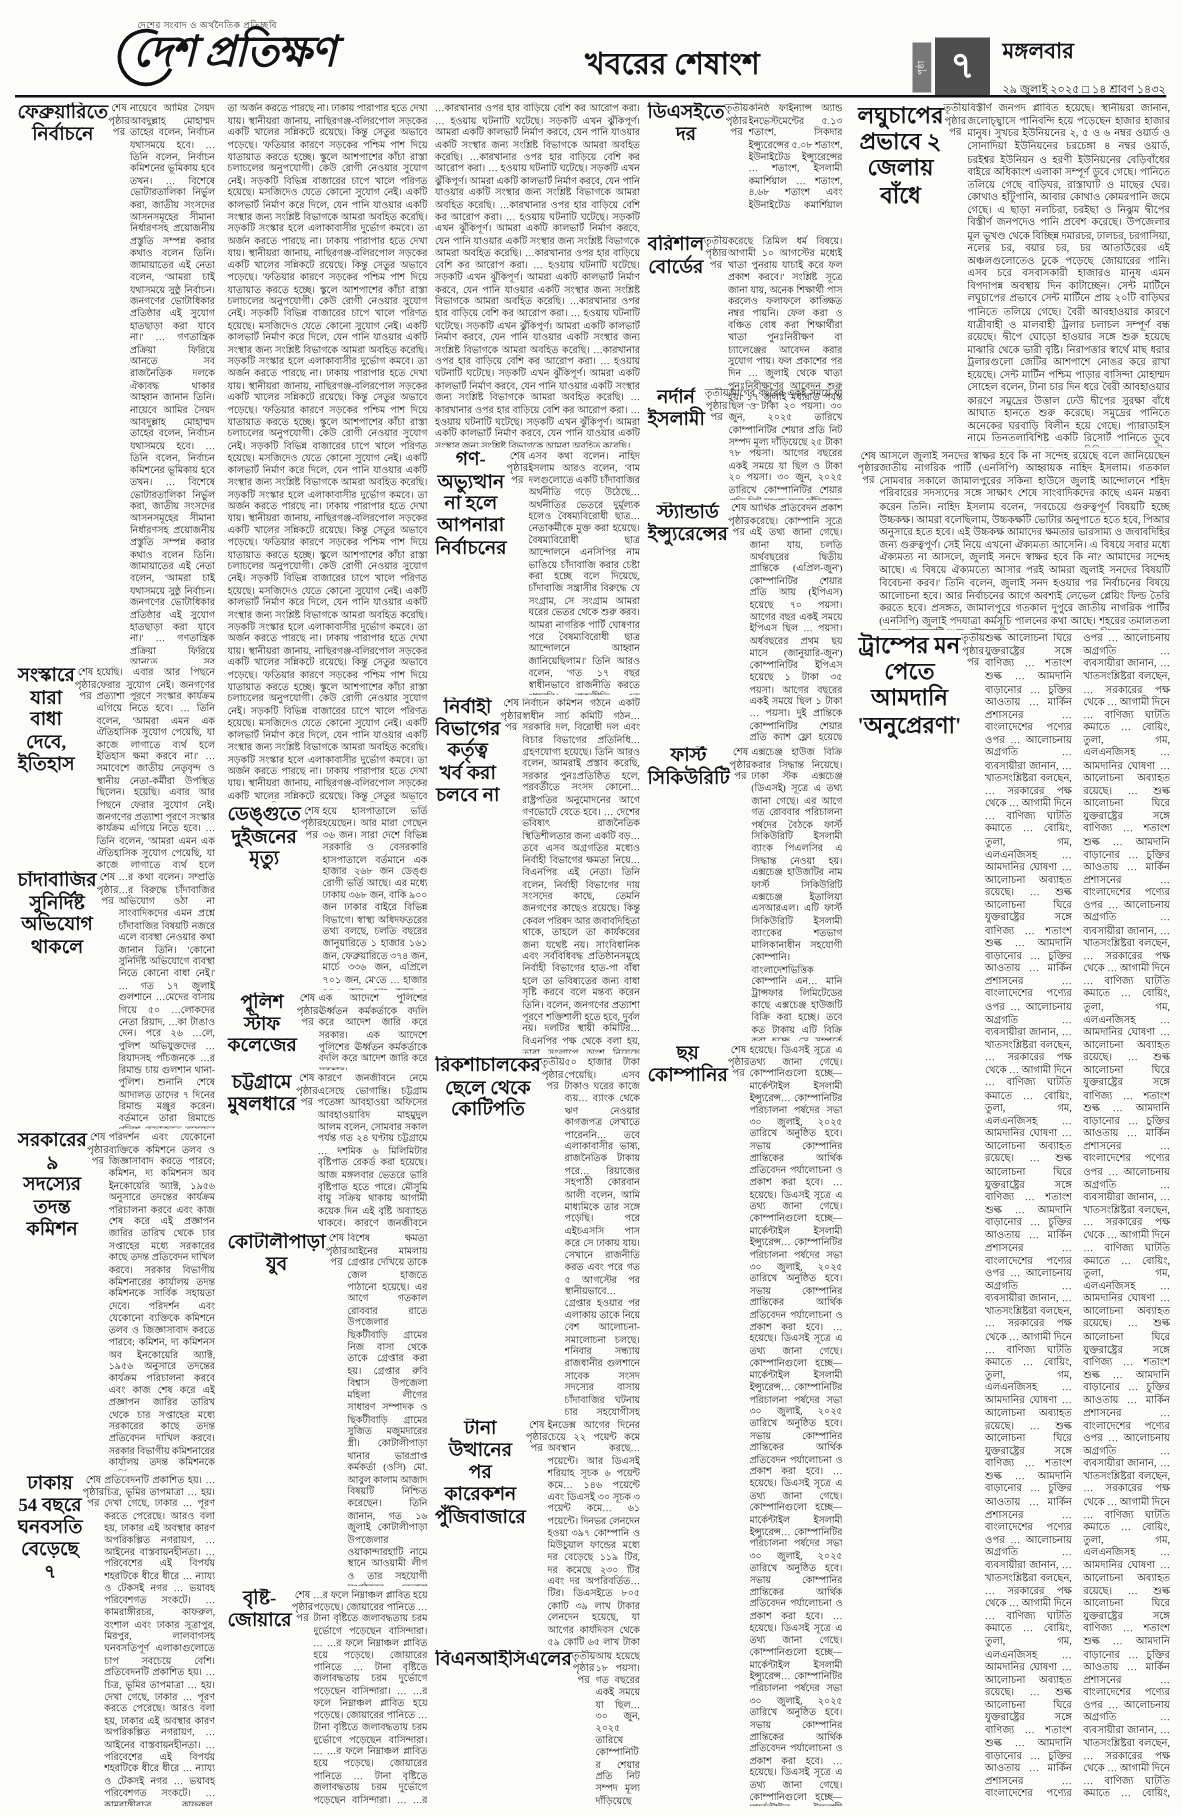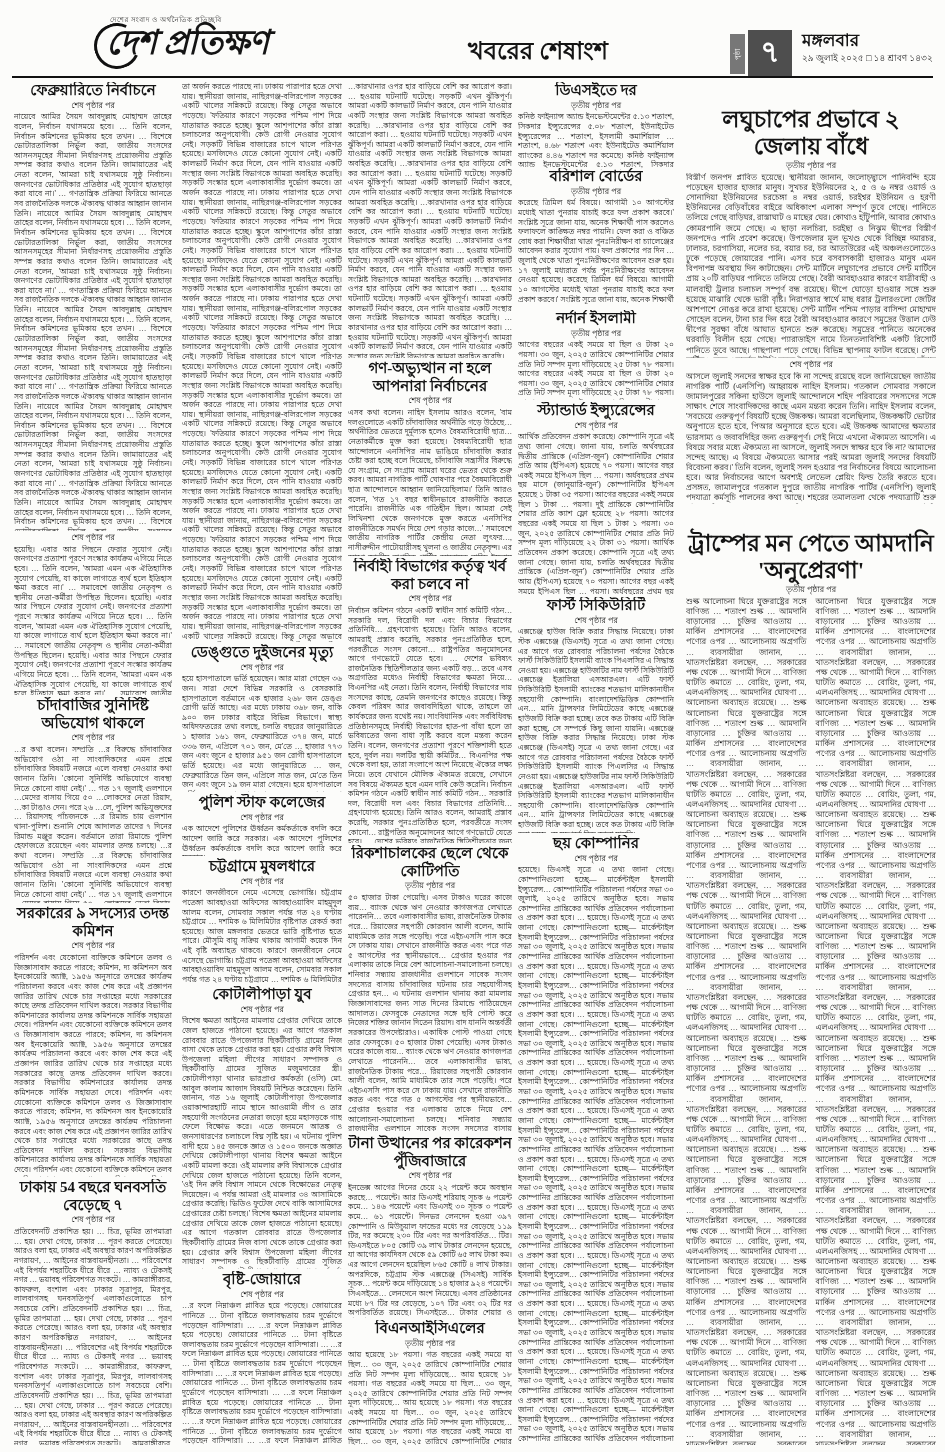--- a/index.html
+++ b/index.html
@@ -17,25 +17,25 @@
   .crescent{position:absolute;left:-2px;top:-3px;width:40px;height:40px;border:3px solid #111;
     border-right-color:transparent;border-radius:50%;transform:rotate(-20deg);}
   .section-title{position:absolute;left:468px;top:32px;font-size:24px;font-weight:bold;letter-spacing:0;}
   .page-chip{position:absolute;left:730px;top:34px;width:15px;height:40px;background:#777;color:#fff;
     font-size:7px;display:flex;align-items:center;justify-content:center;
     writing-mode:vertical-rl;transform:rotate(180deg);}
   .page-num-box{position:absolute;left:748px;top:30px;width:44px;height:46px;background:#4e4e4e;color:#fff;
     font-size:30px;font-weight:bold;display:flex;align-items:center;justify-content:center;}
   .dateblock{position:absolute;left:802px;top:31px;width:135px;}
   .weekday{font-size:17px;font-weight:bold;line-height:1.2;}
-  .dateline{font-size:9px;color:#222;margin-top:0;}
+  .dateline{font-size:9px;color:#222;margin-top:13px;}
   
-  .story{position:absolute;overflow:hidden;display:flex;flex-direction:column;}
+  .story{position:absolute;overflow:hidden;display:flex;flex-direction:row;}
   .headline{margin:0 0 1px 0;font-size:15px;font-weight:bold;text-align:center;line-height:1.18;}
-  .story.wide .headline{font-size:23px;margin-top:24px;}
+  .story.wide .headline{font-size:18px;}
   .continued{font-size:8px;text-align:center;line-height:1.2;margin-bottom:2px;color:#111;}
   .body{flex:1 1 auto;overflow:hidden;font-size:7.6px;line-height:1.27;text-align:justify;
     word-break:break-word;color:#161616;}
   .story.wide .body{font-size:8px;}
   .cols2 .body{column-count:2;column-gap:9px;}
 </style>
 </head>
 <body>
 
 <header class="masthead">
@@ -55,20 +55,21 @@
   </div>
   <div class="mast-rule"></div>
 </header>
 
 <article class="story" style="left:14px;top:82px;width:158px;height:449px">
   <h2 class="headline">ফেব্রুয়ারিতে নির্বাচনে</h2>
   <div class="continued">শেষ পৃষ্ঠার পর</div>
   <div class="body fill">নায়েবে আমির সৈয়দ আবদুল্লাহ মোহাম্মদ তাহের বলেন, নির্বাচন যথাসময়ে হবে। … তিনি বলেন, নির্বাচন কমিশনের ভূমিকায় হবে তখন। … বিশেষে ভোটারতালিকা নির্ভুল করা, জাতীয় সংসদের আসনসমূহের সীমানা নির্ধারণসহ প্রয়োজনীয় প্রস্তুতি সম্পন্ন করার কথাও বলেন তিনি। জামায়াতের এই নেতা বলেন, 'আমরা চাই যথাসময়ে সুষ্ঠু নির্বাচন। জনগণের ভোটাধিকার প্রতিষ্ঠার এই সুযোগ হাতছাড়া করা যাবে না।' … গণতান্ত্রিক প্রক্রিয়া ফিরিয়ে আনতে সব রাজনৈতিক দলকে ঐক্যবদ্ধ থাকার আহ্বান জানান তিনি। নায়েবে আমির সৈয়দ আবদুল্লাহ মোহাম্মদ তাহের বলেন, নির্বাচন যথাসময়ে হবে। … তিনি বলেন, নির্বাচন কমিশনের ভূমিকায় হবে তখন। … বিশেষে ভোটারতালিকা নির্ভুল করা, জাতীয় সংসদের আসনসমূহের সীমানা নির্ধারণসহ প্রয়োজনীয় প্রস্তুতি সম্পন্ন করার কথাও বলেন তিনি। জামায়াতের এই নেতা বলেন, 'আমরা চাই যথাসময়ে সুষ্ঠু নির্বাচন। জনগণের ভোটাধিকার প্রতিষ্ঠার এই সুযোগ হাতছাড়া করা যাবে না।' … গণতান্ত্রিক প্রক্রিয়া ফিরিয়ে আনতে সব রাজনৈতিক দলকে ঐক্যবদ্ধ থাকার আহ্বান জানান তিনি। নায়েবে আমির সৈয়দ আবদুল্লাহ মোহাম্মদ তাহের বলেন, নির্বাচন যথাসময়ে হবে। … তিনি বলেন, নির্বাচন কমিশনের ভূমিকায় হবে তখন। … বিশেষে ভোটারতালিকা নির্ভুল করা, জাতীয় সংসদের আসনসমূহের সীমানা নির্ধারণসহ প্রয়োজনীয় প্রস্তুতি সম্পন্ন করার কথাও বলেন তিনি। জামায়াতের এই নেতা বলেন, 'আমরা চাই যথাসময়ে সুষ্ঠু নির্বাচন। জনগণের ভোটাধিকার প্রতিষ্ঠার এই সুযোগ হাতছাড়া করা যাবে না।' … গণতান্ত্রিক প্রক্রিয়া ফিরিয়ে আনতে সব রাজনৈতিক দলকে ঐক্যবদ্ধ থাকার আহ্বান জানান তিনি। নায়েবে আমির সৈয়দ আবদুল্লাহ মোহাম্মদ তাহের বলেন, নির্বাচন যথাসময়ে হবে। … তিনি বলেন, নির্বাচন কমিশনের ভূমিকায় হবে তখন। … বিশেষে ভোটারতালিকা নির্ভুল করা, জাতীয় সংসদের আসনসমূহের সীমানা নির্ধারণসহ প্রয়োজনীয় প্রস্তুতি সম্পন্ন করার কথাও বলেন তিনি। জামায়াতের এই নেতা বলেন, 'আমরা চাই যথাসময়ে সুষ্ঠু নির্বাচন। জনগণের ভোটাধিকার প্রতিষ্ঠার এই সুযোগ হাতছাড়া করা যাবে না।' … গণতান্ত্রিক প্রক্রিয়া ফিরিয়ে আনতে সব রাজনৈতিক দলকে ঐক্যবদ্ধ থাকার আহ্বান জানান তিনি। নায়েবে আমির সৈয়দ আবদুল্লাহ মোহাম্মদ তাহের বলেন, নির্বাচন যথাসময়ে হবে। … তিনি বলেন, নির্বাচন কমিশনের ভূমিকায় হবে তখন। … বিশেষে ভোটারতালিকা নির্ভুল করা, জাতীয় সংসদের আসনসমূহের সীমানা নির্ধারণসহ প্রয়োজনীয় প্রস্তুতি সম্পন্ন করার কথাও বলেন তিনি। জামায়াতের এই নেতা বলেন, 'আমরা চাই যথাসময়ে সুষ্ঠু নির্বাচন। জনগণের ভোটাধিকার প্রতিষ্ঠার এই সুযোগ হাতছাড়া করা যাবে না।' … গণতান্ত্রিক প্রক্রিয়া ফিরিয়ে আনতে সব রাজনৈতিক দলকে ঐক্যবদ্ধ থাকার আহ্বান জানান তিনি।</div>
 </article>
 <article class="story" style="left:14px;top:533px;width:158px;height:162px">
+  <h2 class="headline">সংস্কারে যারা বাধা দেবে, ইতিহাস</h2>
   <div class="continued">শেষ পৃষ্ঠার পর</div>
   <div class="body fill">হয়েছি। এবার আর পিছনে ফেরার সুযোগ নেই। জনগণের প্রত্যাশা পূরণে সংস্কার কার্যক্রম এগিয়ে নিতে হবে। … তিনি বলেন, 'আমরা এমন এক ঐতিহাসিক সুযোগ পেয়েছি, যা কাজে লাগাতে ব্যর্থ হলে ইতিহাস ক্ষমা করবে না।' … সমাবেশে জাতীয় নেতৃবৃন্দ ও স্থানীয় নেতা-কর্মীরা উপস্থিত ছিলেন। হয়েছি। এবার আর পিছনে ফেরার সুযোগ নেই। জনগণের প্রত্যাশা পূরণে সংস্কার কার্যক্রম এগিয়ে নিতে হবে। … তিনি বলেন, 'আমরা এমন এক ঐতিহাসিক সুযোগ পেয়েছি, যা কাজে লাগাতে ব্যর্থ হলে ইতিহাস ক্ষমা করবে না।' … সমাবেশে জাতীয় নেতৃবৃন্দ ও স্থানীয় নেতা-কর্মীরা উপস্থিত ছিলেন। হয়েছি। এবার আর পিছনে ফেরার সুযোগ নেই। জনগণের প্রত্যাশা পূরণে সংস্কার কার্যক্রম এগিয়ে নিতে হবে। … তিনি বলেন, 'আমরা এমন এক ঐতিহাসিক সুযোগ পেয়েছি, যা কাজে লাগাতে ব্যর্থ হলে ইতিহাস ক্ষমা করবে না।' … সমাবেশে জাতীয় নেতৃবৃন্দ ও স্থানীয় নেতা-কর্মীরা উপস্থিত ছিলেন।</div>
 </article>
 <article class="story" style="left:14px;top:697px;width:158px;height:206px">
   <h2 class="headline">চাঁদাবাজির সুনির্দিষ্ট অভিযোগ থাকলে</h2>
   <div class="continued">শেষ পৃষ্ঠার পর</div>
   <div class="body fill">…র কথা বলেন। সম্প্রতি …র বিরুদ্ধে চাঁদাবাজির অভিযোগ ওঠা না সাংবাদিকদের এমন প্রশ্নে চাঁদাবাজির বিষয়টি নজরে এলে ব্যবস্থা নেওয়ার কথা জানান তিনি। 'কোনো সুনির্দিষ্ট অভিযোগে ব্যবস্থা নিতে কোনো বাধা নেই।' … গত ১৭ জুলাই গুলশানে …মেদের বাসায় গিয়ে ৫০ …লোকদের নেতা রিয়াদ, …কা টাঙাও দেন। পরে ২৬ …লে, পুলিশ অভিযুক্তদের … রিয়াদসহ পাঁচজনকে …র রিমান্ড চায় গুলশান থানা-পুলিশ। শুনানি শেষে আদালত তাদের ৭ দিনের রিমান্ড মঞ্জুর করেন। বর্তমানে তারা রিমান্ডে পুলিশ হেফাজতে রয়েছেন এবং মামলার তদন্ত চলছে। …র কথা বলেন। সম্প্রতি …র বিরুদ্ধে চাঁদাবাজির অভিযোগ ওঠা না সাংবাদিকদের এমন প্রশ্নে চাঁদাবাজির বিষয়টি নজরে এলে ব্যবস্থা নেওয়ার কথা জানান তিনি। 'কোনো সুনির্দিষ্ট অভিযোগে ব্যবস্থা নিতে কোনো বাধা নেই।' … গত ১৭ জুলাই গুলশানে …মেদের বাসায় গিয়ে ৫০ …লোকদের নেতা রিয়াদ, …কা টাঙাও দেন। পরে ২৬ …লে, পুলিশ অভিযুক্তদের … রিয়াদসহ পাঁচজনকে …র রিমান্ড চায় গুলশান থানা-পুলিশ। শুনানি শেষে আদালত তাদের ৭ দিনের রিমান্ড মঞ্জুর করেন। বর্তমানে তারা রিমান্ডে পুলিশ হেফাজতে রয়েছেন এবং মামলার তদন্ত চলছে।</div>
 </article>
 <article class="story" style="left:14px;top:905px;width:158px;height:272px">
   <h2 class="headline">সরকারের ৯ সদস্যের তদন্ত কমিশন</h2>
@@ -137,21 +138,21 @@
   <h2 class="headline">বিএনআইসিএলের</h2>
   <div class="continued">তৃতীয় পৃষ্ঠার পর</div>
   <div class="body fill">আয় হয়েছে ১৮ পয়সা। গত বছরের একই সময়ে যা ছিল… ৩০ জুন, ২০২৫ তারিখে কোম্পানিটির শেয়ার প্রতি নিট সম্পদ মূল্য দাঁড়িয়েছে… আয় হয়েছে ১৮ পয়সা। গত বছরের একই সময়ে যা ছিল… ৩০ জুন, ২০২৫ তারিখে কোম্পানিটির শেয়ার প্রতি নিট সম্পদ মূল্য দাঁড়িয়েছে… আয় হয়েছে ১৮ পয়সা। গত বছরের একই সময়ে যা ছিল… ৩০ জুন, ২০২৫ তারিখে কোম্পানিটির শেয়ার প্রতি নিট সম্পদ মূল্য দাঁড়িয়েছে… আয় হয়েছে ১৮ পয়সা। গত বছরের একই সময়ে যা ছিল… ৩০ জুন, ২০২৫ তারিখে কোম্পানিটির শেয়ার প্রতি নিট সম্পদ মূল্য দাঁড়িয়েছে…</div>
 </article>
 
 <article class="story" style="left:518px;top:82px;width:156px;height:88px">
   <h2 class="headline">ডিএসইতে দর</h2>
   <div class="continued">তৃতীয় পৃষ্ঠার পর</div>
   <div class="body fill">কনিষ্ঠ ফাইন্যান্স অ্যান্ড ইনভেস্টমেন্টের ৫.১৩ শতাংশ, সিকদার ইন্স্যুরেন্সের ৫.০৮ শতাংশ, ইউনাইটেড ইন্স্যুরেন্সের … শতাংশ, ইসলামী কমার্শিয়াল … শতাংশ, ৪.৬৮ শতাংশ এবং ইউনাইটেড কমার্শিয়াল ব্যাংকের ৪.৪৬ শতাংশ দর কমেছে। কনিষ্ঠ ফাইন্যান্স অ্যান্ড ইনভেস্টমেন্টের ৫.১৩ শতাংশ, সিকদার ইন্স্যুরেন্সের ৫.০৮ শতাংশ, ইউনাইটেড ইন্স্যুরেন্সের … শতাংশ, ইসলামী কমার্শিয়াল … শতাংশ, ৪.৬৮ শতাংশ এবং ইউনাইটেড কমার্শিয়াল ব্যাংকের ৪.৪৬ শতাংশ দর কমেছে।</div>
 </article>
-<article class="story" style="left:518px;top:168px;width:156px;height:136px">
+<article class="story" style="left:518px;top:188px;width:156px;height:136px">
   <h2 class="headline">বরিশাল বোর্ডের</h2>
   <div class="continued">তৃতীয় পৃষ্ঠার পর</div>
   <div class="body fill">করেছে ত্রিমিল ধর্ম বিষয়ে। আগামী ১০ আগস্টের মধ্যেই খাতা পুনরায় যাচাই করে ফল প্রকাশ করবে।' সংশ্লিষ্ট সূত্রে জানা যায়, অনেক শিক্ষার্থী পাস করলেও ফলাফলে কাঙ্ক্ষিত নম্বর পায়নি। ফেল করা ও বঞ্চিত বোধ করা শিক্ষার্থীরা খাতা পুনঃনিরীক্ষণ বা চ্যালেঞ্জের আবেদন করার সুযোগ পায়। ফল প্রকাশের পর দিন … জুলাই থেকে খাতা পুনঃনিরীক্ষণের আবেদন শুরু হয়। ১৭ জুলাই মধ্যরাত পর্যন্ত পুনঃনিরীক্ষণের আবেদন নেওয়া হয়েছে। করেছে ত্রিমিল ধর্ম বিষয়ে। আগামী ১০ আগস্টের মধ্যেই খাতা পুনরায় যাচাই করে ফল প্রকাশ করবে।' সংশ্লিষ্ট সূত্রে জানা যায়, অনেক শিক্ষার্থী পাস করলেও ফলাফলে কাঙ্ক্ষিত নম্বর পায়নি। ফেল করা ও বঞ্চিত বোধ করা শিক্ষার্থীরা খাতা পুনঃনিরীক্ষণ বা চ্যালেঞ্জের আবেদন করার সুযোগ পায়। ফল প্রকাশের পর দিন … জুলাই থেকে খাতা পুনঃনিরীক্ষণের আবেদন শুরু হয়। ১৭ জুলাই মধ্যরাত পর্যন্ত পুনঃনিরীক্ষণের আবেদন নেওয়া হয়েছে।</div>
 </article>
 <article class="story" style="left:518px;top:310px;width:156px;height:90px">
   <h2 class="headline">নর্দার্ন ইসলামী</h2>
   <div class="continued">তৃতীয় পৃষ্ঠার পর</div>
   <div class="body fill">আগের বছরের একই সময়ে যা ছিল ও টাকা ২০ পয়সা। ৩০ জুন, ২০২৫ তারিখে কোম্পানিটির শেয়ার প্রতি নিট সম্পদ মূল্য দাঁড়িয়েছে ২৫ টাকা ৭৮ পয়সা। আগের বছরের একই সময়ে যা ছিল ও টাকা ২০ পয়সা। ৩০ জুন, ২০২৫ তারিখে কোম্পানিটির শেয়ার প্রতি নিট সম্পদ মূল্য দাঁড়িয়েছে ২৫ টাকা ৭৮ পয়সা। আগের বছরের একই সময়ে যা ছিল ও টাকা ২০ পয়সা। ৩০ জুন, ২০২৫ তারিখে কোম্পানিটির শেয়ার প্রতি নিট সম্পদ মূল্য দাঁড়িয়েছে ২৫ টাকা ৭৮ পয়সা।</div>
 </article>
 <article class="story" style="left:518px;top:402px;width:156px;height:193px">

